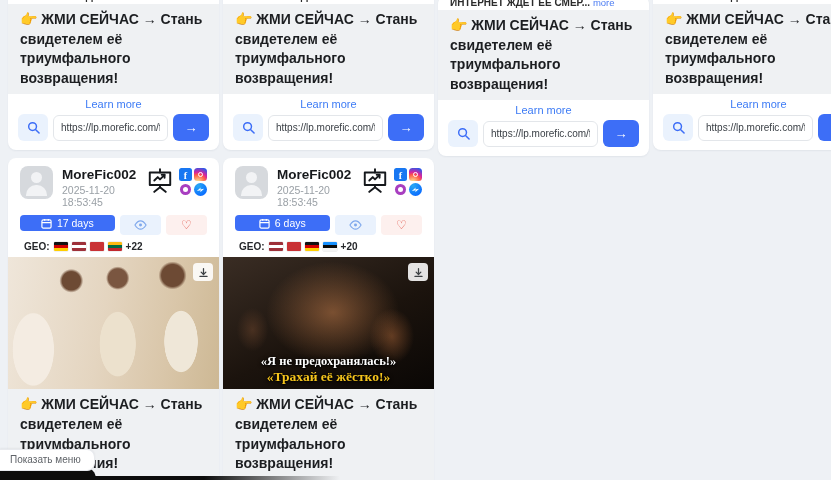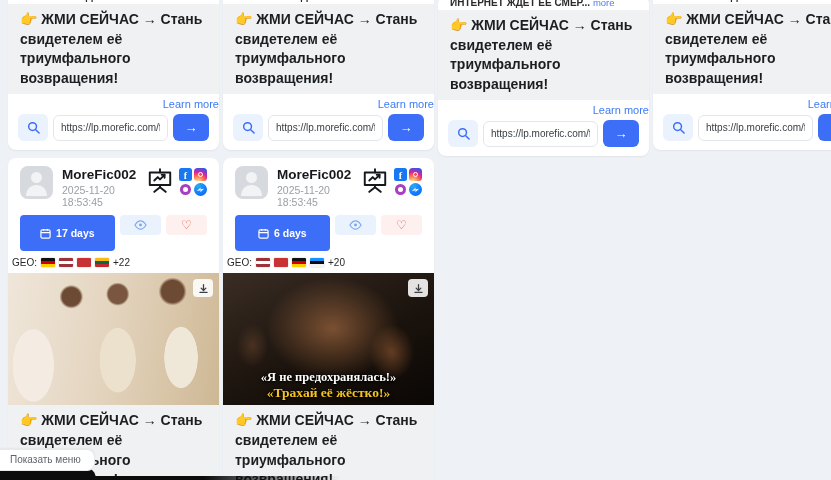--- a/index.html
+++ b/index.html
@@ -12,21 +12,21 @@
   .grid { display:flex; gap:4px; padding-left:8px; align-items:flex-start; }
   .col { width:211px; flex:0 0 211px; display:flex; flex-direction:column; gap:8px; }
   .card { background:#fff; border-radius:8px; overflow:hidden; box-shadow:0 1px 2px rgba(20,30,60,.06); }
   .off-a { margin-top:-10px; }
   .off-b { margin-top:-4px; }
 
   .clip-line { padding:1px 12px 2px; font-size:10px; font-weight:bold; color:#2b2b2b; white-space:nowrap; overflow:hidden; height:14px; }
   .clip-line .more { font-weight:normal; }
 
   .banner { background:#eff1f3; padding:6px 12px; font-size:14px; font-weight:bold; color:#1c1e21; line-height:1.4; }
-  .learn { display:block; text-align:right; color:#3d7bf5; font-size:11px; padding:4px 0 3px; text-decoration:none; cursor:pointer; }
+  .learn { display:block; text-align:center; color:#3d7bf5; font-size:11px; padding:4px 0 3px; text-decoration:none; cursor:pointer; }
 
   .url-row { display:flex; gap:5px; padding:1px 10px 9px; align-items:center; }
   .search-btn { width:30px; height:27px; flex:0 0 30px; background:#eaf2fd; border:none; border-radius:6px;
     display:flex; align-items:center; justify-content:center; cursor:pointer; }
   .url-input { flex:1; min-width:0; height:26px; border:1px solid #e3e6ea; border-radius:6px; padding:0 7px;
     font-size:10px; color:#3a3f45; font-family:inherit; background:#fff; }
   .go-btn { width:36px; height:27px; flex:0 0 36px; background:#3d6ef7; color:#fff; border:none; border-radius:6px;
     font-size:13px; cursor:pointer; display:flex; align-items:center; justify-content:center; }
 
   .hdr { display:flex; padding:8px 12px 2px; gap:9px; align-items:flex-start; }
@@ -45,27 +45,27 @@
     background:radial-gradient(circle at 30% 110%, #fdf497 0%, #fd5949 45%, #d6249f 60%, #285AEB 90%);
     display:flex; align-items:center; justify-content:center; }
   .ig i { width:5px; height:5px; border:1px solid #fff; border-radius:50%; display:block; }
   .bdg { width:11px; height:11px; margin:1px; border-radius:50%; background:#a83ec0; position:relative; }
   .bdg::after { content:""; position:absolute; inset:3px; border-radius:50%; background:#fff; }
   .msg { width:13px; height:13px; border-radius:50%; background:radial-gradient(circle at 32% 22%, #29a9f4, #0a6cff 78%); position:relative; }
   .msg::after { content:""; position:absolute; inset:0; background:#fff;
     clip-path:polygon(22% 58%, 52% 32%, 48% 48%, 78% 42%, 48% 68%, 52% 52%); }
 
   .btn-row { display:flex; gap:5px; padding:5px 12px 4px; }
-  .days { flex:2.3; height:36px; background:#3d6ef7; color:#fff; border:none; border-radius:4px; font-size:10.5px;
-    font-weight:bold; display:flex; align-items:center; justify-content:center; gap:5px; cursor:pointer; font-family:inherit; }
+  .days { flex:2.3; height:16px; background:#3d6ef7; color:#fff; border:none; border-radius:4px; font-size:10.5px;
+    font-weight:normal; display:flex; align-items:center; justify-content:center; gap:5px; cursor:pointer; font-family:inherit; }
   .eye { flex:1; height:20px; background:#eaf2fd; border:none; border-radius:4px; display:flex; align-items:center; justify-content:center; cursor:pointer; }
   .fav { flex:1; height:20px; background:#fdf0ee; border:none; border-radius:4px; color:#e25c4f; font-size:12px;
     display:flex; align-items:center; justify-content:center; cursor:pointer; line-height:1; }
 
-  .geo-row { display:flex; align-items:center; gap:4px; padding:2px 4px 5px; font-size:10px; font-weight:normal; color:#26282b; }
+  .geo-row { display:flex; align-items:center; gap:4px; padding:2px 16px 5px; font-size:10px; font-weight:bold; color:#26282b; }
   .flag { width:14px; height:9px; border-radius:1px; flex:0 0 14px; display:inline-block; box-shadow:0 0 0 .5px rgba(0,0,0,.12); }
   [data-flag="de"]  { background:linear-gradient(#111 33%, #d00000 33% 66%, #ffce00 66%); }
   [data-flag="lv"]  { background:linear-gradient(#9e3039 38%, #fff 38% 62%, #9e3039 62%); }
   [data-flag="red"] { background:#c93235; }
   [data-flag="lt"]  { background:linear-gradient(#fdb913 33%, #006a44 33% 66%, #c1272d 66%); }
   [data-flag="ee"]  { background:linear-gradient(#1791ff 33%, #0b0b0b 33% 66%, #f4f4f4 66%); }
 
   .creative-img { height:132px; position:relative;font-family:Liberation Serif, serif; }
   .img-wedding { background:
     radial-gradient(circle at 30% 18%, #6d4a34 5%, transparent 6.5%),

